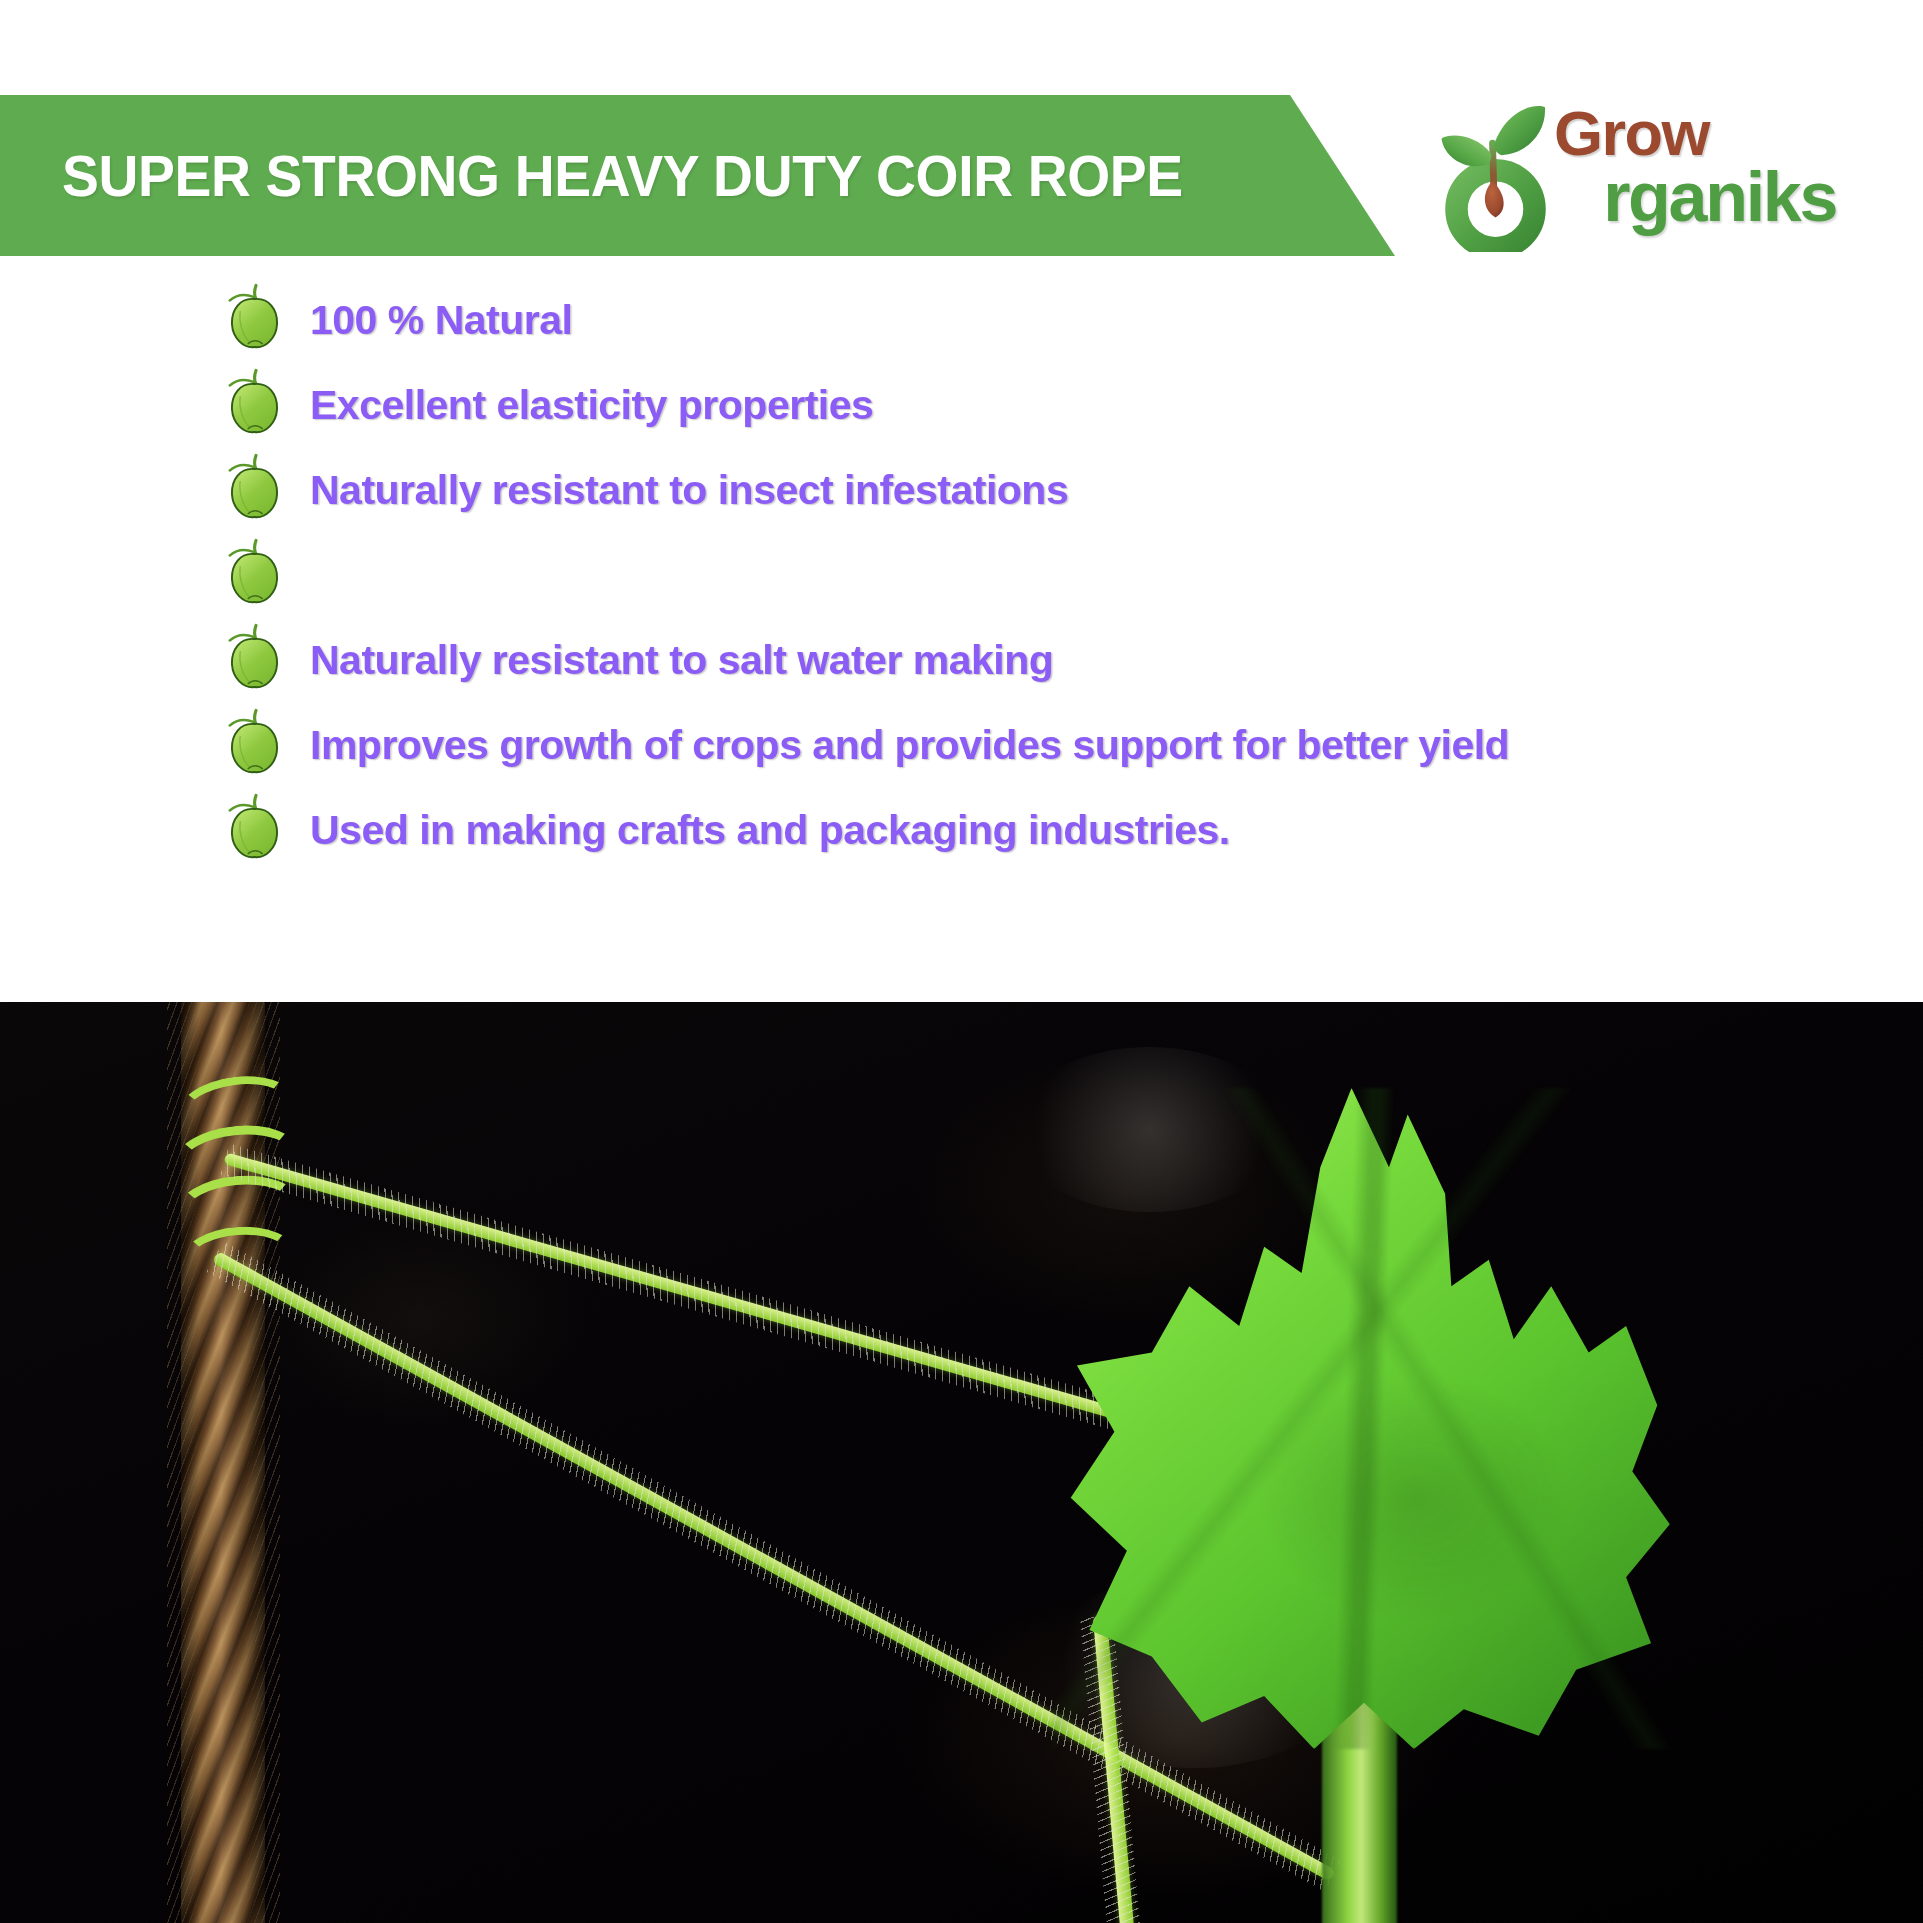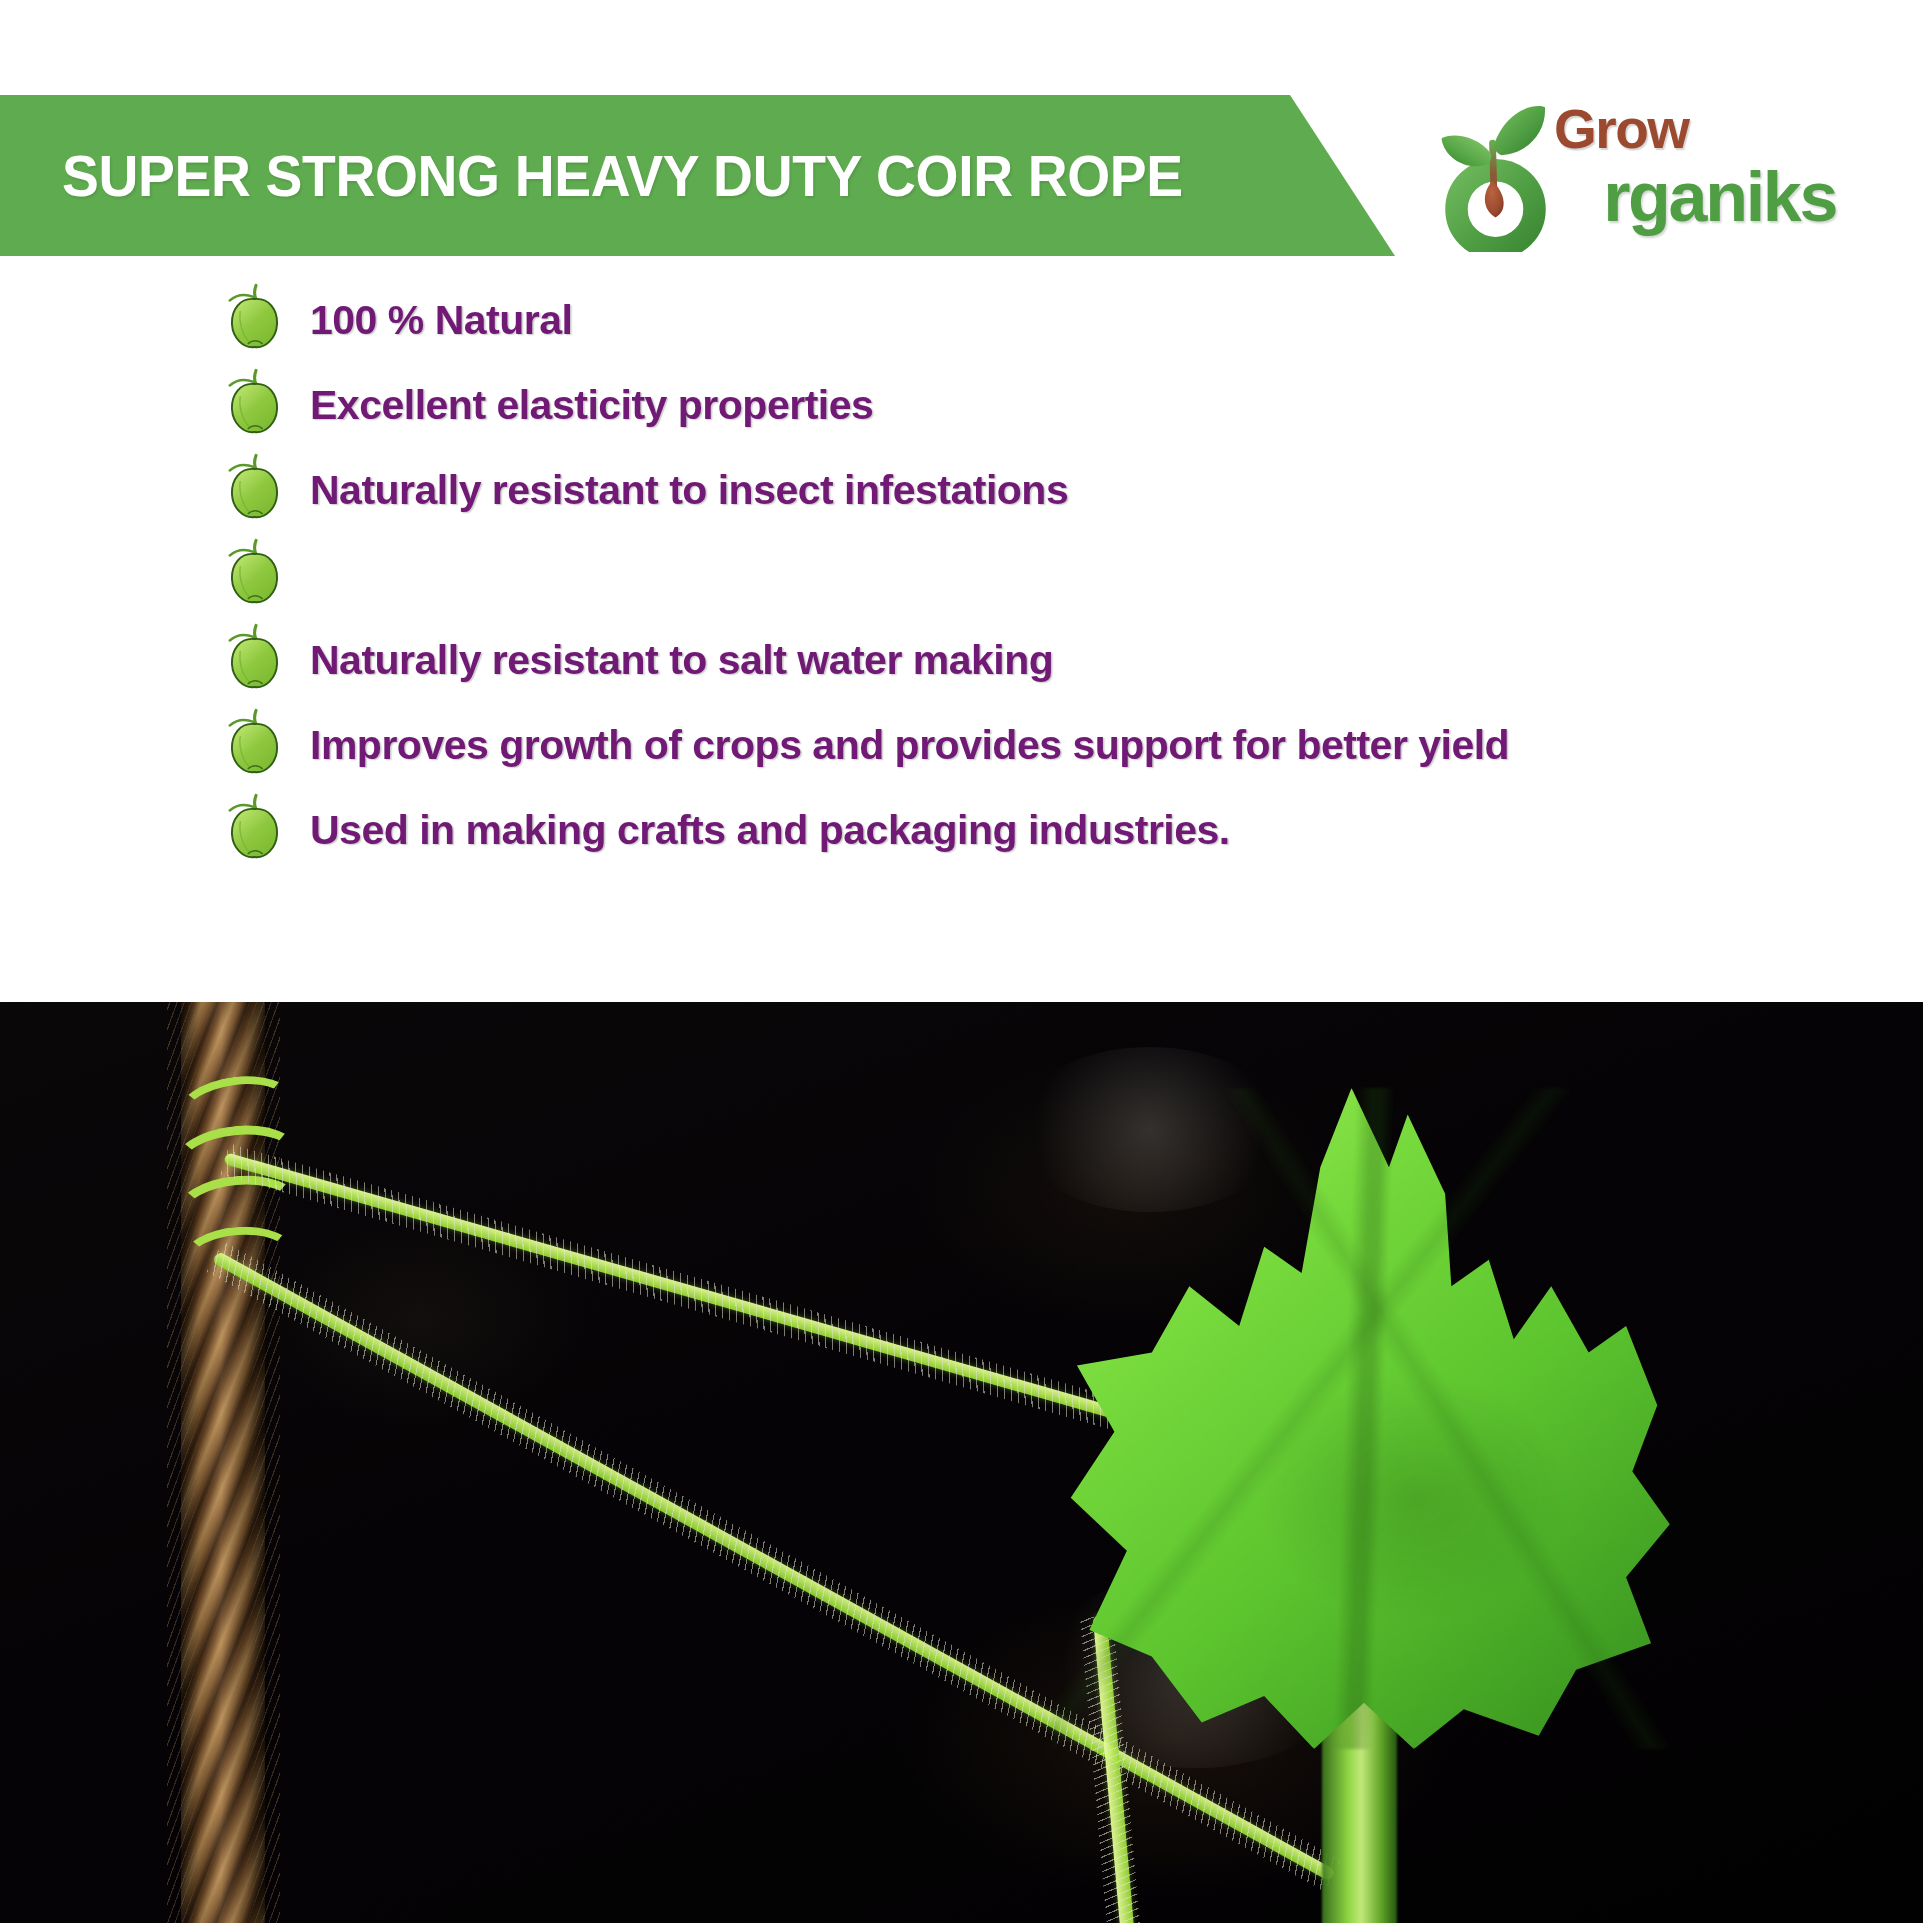--- a/index.html
+++ b/index.html
@@ -77,21 +77,21 @@
     position: absolute;
     left: 126px;
     top: 0px;
     width: 338px;
     height: 162px;
   }
   .logo-grow {
     position: absolute;
     left: 0px;
     top: 4.5px;
-    font-size: 55px;
+    font-size: 63px;
     font-weight: 700;
     color: #9c4a2f;
     letter-spacing: -1.5px;
     font-family: "Liberation Sans", sans-serif;
     text-shadow: 1.5px 1.5px 1.5px rgba(0,0,0,0.18);
   }
   .logo-organiks {
     position: absolute;
     left: -3px;
     top: 65px;
@@ -124,21 +124,21 @@
     width: 59px;
     height: 69px;
   }
   .feature-text {
     position: absolute;
     left: 310px;
     top: 50%;
     transform: translateY(-50%);
     font-size: 41px;
     font-weight: 700;
-    color: #701a75;
+    color: #8b5cf6;
     white-space: nowrap;
     font-family: "Liberation Sans", sans-serif;
     text-shadow: 1.5px 1.5px 1.5px rgba(0,0,0,0.22);
     letter-spacing: -0.5px;
   }
 
   
   .photo {
     position: absolute;
     left: 0;

